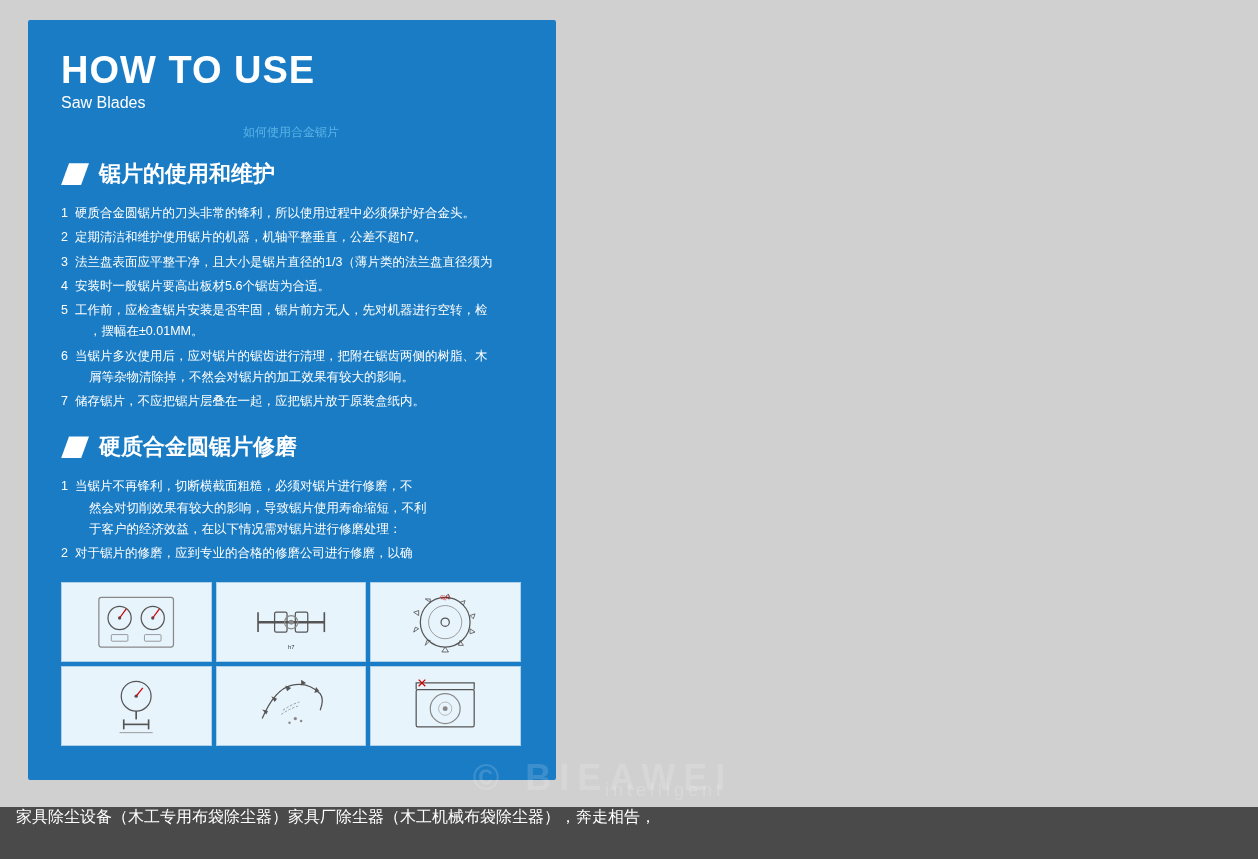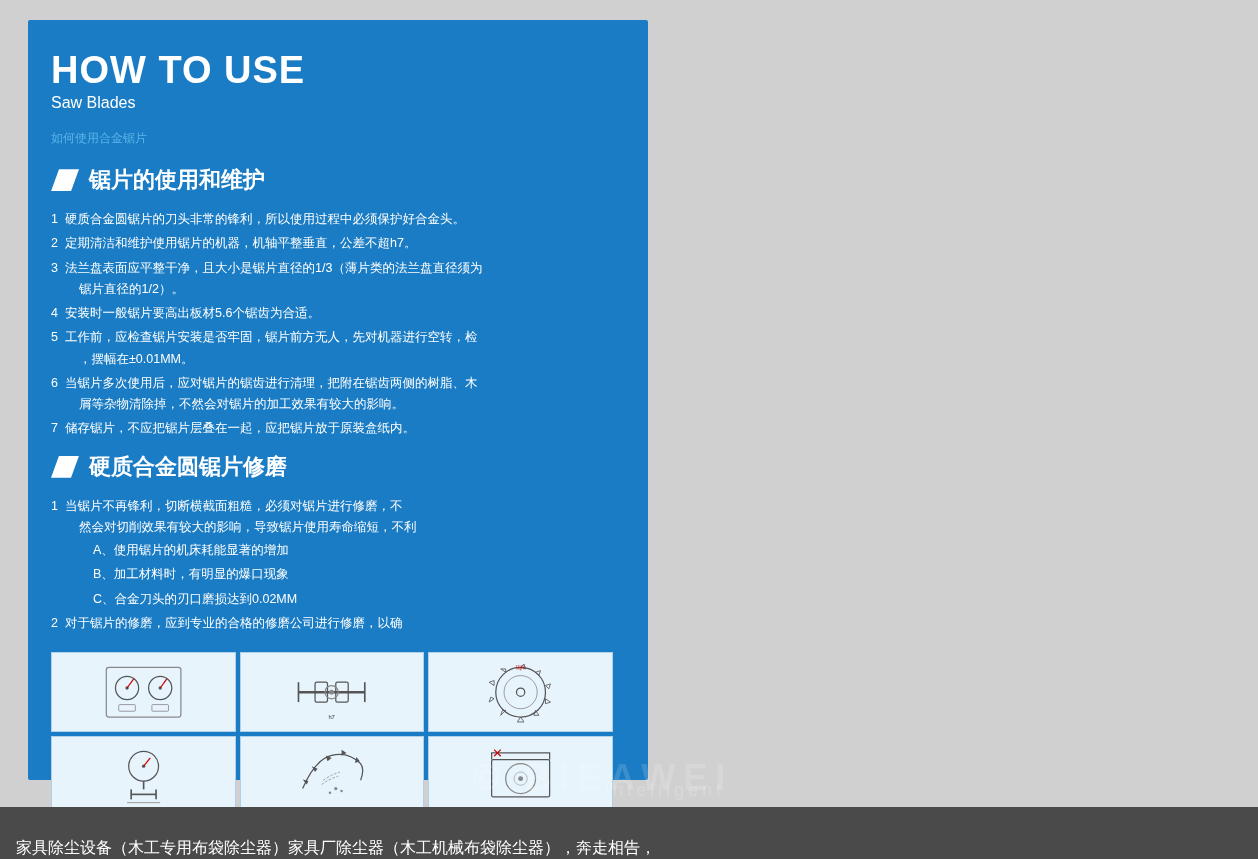--- a/index.html
+++ b/index.html
@@ -17,24 +17,24 @@
       height: 859px;
       background: #d0d0d0;
       position: relative;
     }
 
     
     .main-card {
       position: absolute;
       top: 20px;
       left: 28px;
-      width: 620px;
+      width: 528px;
       height: 760px;
       background: #1a7cc4;
-      padding: 30px 35px 25px 23px;
+      padding: 30px 35px 25px 33px;
       border-radius: 2px;
     }
 
     .how-to-use-title {
       font-size: 38px;
       font-weight: 900;
       color: #ffffff;
       line-height: 1.1;
       letter-spacing: 1px;
     }
@@ -42,22 +42,23 @@
     .subtitle-line1, .subtitle-line2 {
       font-size: 16px;
       color: #ffffff;
       line-height: 1.4;
       font-weight: 400;
     }
 
     .chinese-subtitle {
       font-size: 12px;
       color: #5ab4e8;
-      margin-top: 16px;
+      margin-top: 10px;
       margin-bottom: 18px;
+      text-align: center;
     }
 
     
     .section-header {
       display: flex;
       align-items: center;
       margin-bottom: 14px;
       margin-top: 10px;
     }
 
@@ -140,21 +141,21 @@
 
     
     .bottom-bar {
       position: absolute;
       bottom: 0;
       left: 0;
       width: 1258px;
       height: 52px;
       background: #4a4a4a;
       display: flex;
-      align-items: flex-end;
+      align-items: flex-start;
       padding: 0 16px;
     }
 
     .bottom-bar-text {
       font-size: 16px;
       color: #ffffff;
     }
 
     
     .watermark {
@@ -175,21 +176,21 @@
       bottom: 58px;
       left: 50%;
       transform: translateX(-20%);
       font-size: 18px;
       color: rgba(255,255,255,0.18);
       letter-spacing: 4px;
       pointer-events: none;
     }
 
     .section2 {
-      margin-top: 12px;
+      margin-top: 20px;
     }
   </style>
 </head>
 <body>
 
 <div class="page-wrapper">
 
   <div class="main-card">
 
     <div>
@@ -199,40 +200,35 @@
     </div>
 
     <div class="section-header">
       <div class="section-icon"></div>
       <div class="section-title">锯片的使用和维护</div>
     </div>
 
     <ol class="content-list">
       <li><span class="num">1</span>硬质合金圆锯片的刀头非常的锋利，所以使用过程中必须保护好合金头。</li>
       <li><span class="num">2</span>定期清洁和维护使用锯片的机器，机轴平整垂直，公差不超h7。</li>
-      <li><span class="num">3</span>法兰盘表面应平整干净，且大小是锯片直径的1/3（薄片类的法兰盘直径须为<span class="indent">锯片直径的1/2）。</span></li>
+      <li><span class="num">3</span>法兰盘表面应平整干净，且大小是锯片直径的1/3（薄片类的法兰盘直径须为</li>
       <li><span class="num">4</span>安装时一般锯片要高出板材5.6个锯齿为合适。</li>
       <li><span class="num">5</span>工作前，应检查锯片安装是否牢固，锯片前方无人，先对机器进行空转，检<span class="indent">，摆幅在±0.01MM。</span></li>
       <li><span class="num">6</span>当锯片多次使用后，应对锯片的锯齿进行清理，把附在锯齿两侧的树脂、木<span class="indent">屑等杂物清除掉，不然会对锯片的加工效果有较大的影响。</span></li>
       <li><span class="num">7</span>储存锯片，不应把锯片层叠在一起，应把锯片放于原装盒纸内。</li>
     </ol>
 
     <div class="section-header section2">
       <div class="section-icon"></div>
       <div class="section-title">硬质合金圆锯片修磨</div>
     </div>
 
     <ol class="content-list">
       <li>
-        <span class="num">1</span>当锯片不再锋利，切断横截面粗糙，必须对锯片进行修磨，不<span class="indent">然会对切削效果有较大的影响，导致锯片使用寿命缩短，不利</span>
-        <ul class="sub-list">
-          <li>A、使用锯片的机床耗能显著的增加</li>
-          <li>B、加工材料时，有明显的爆口现象</li>
-          <li>C、合金刀头的刃口磨损达到0.02MM</li>
-        </ul>
+        <span class="num">1</span>当锯片不再锋利，切断横截面粗糙，必须对锯片进行修磨，不<span class="indent">然会对切削效果有较大的影响，导致锯片使用寿命缩短，不利</span><span class="indent">于客户的经济效益，在以下情况需对锯片进行修磨处理：</span>
       </li>
       <li><span class="num">2</span>对于锯片的修磨，应到专业的合格的修磨公司进行修磨，以确</li>
     </ol>
 
     <div class="images-grid">
 
       <div class="img-cell">
         <svg viewBox="0 0 100 80" xmlns="http://www.w3.org/2000/svg">
           <rect x="5" y="10" width="90" height="60" rx="3" fill="none" stroke="#888" stroke-width="1.5"></rect>
           <circle cx="30" cy="35" r="14" fill="none" stroke="#555" stroke-width="1.5"></circle>

